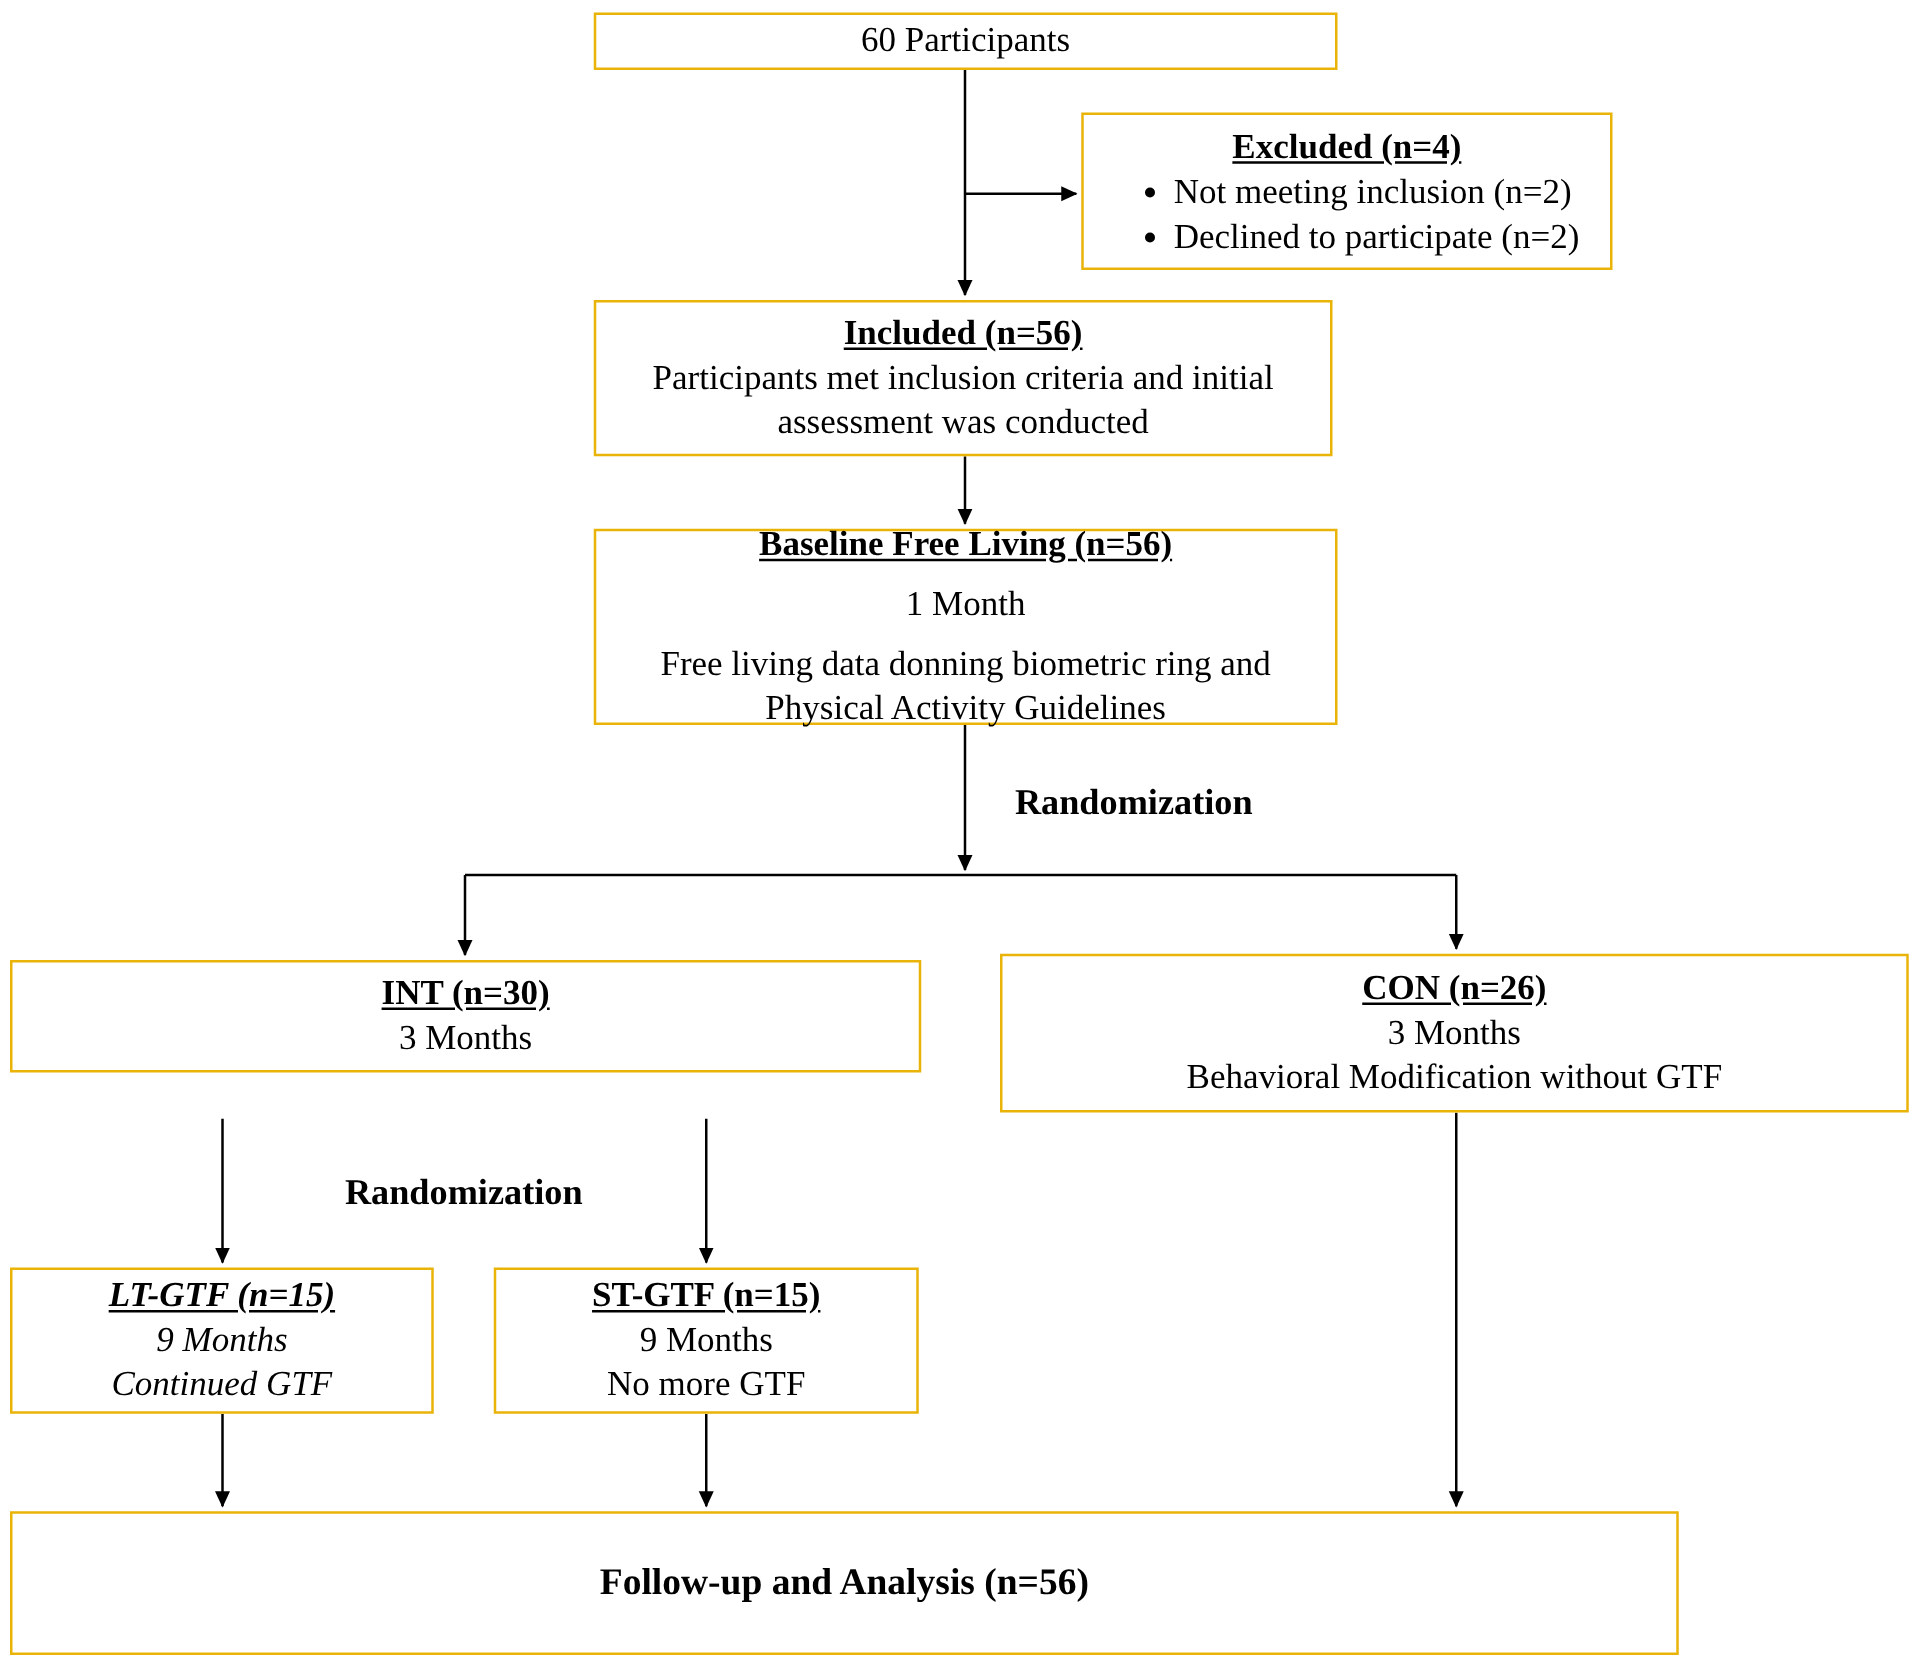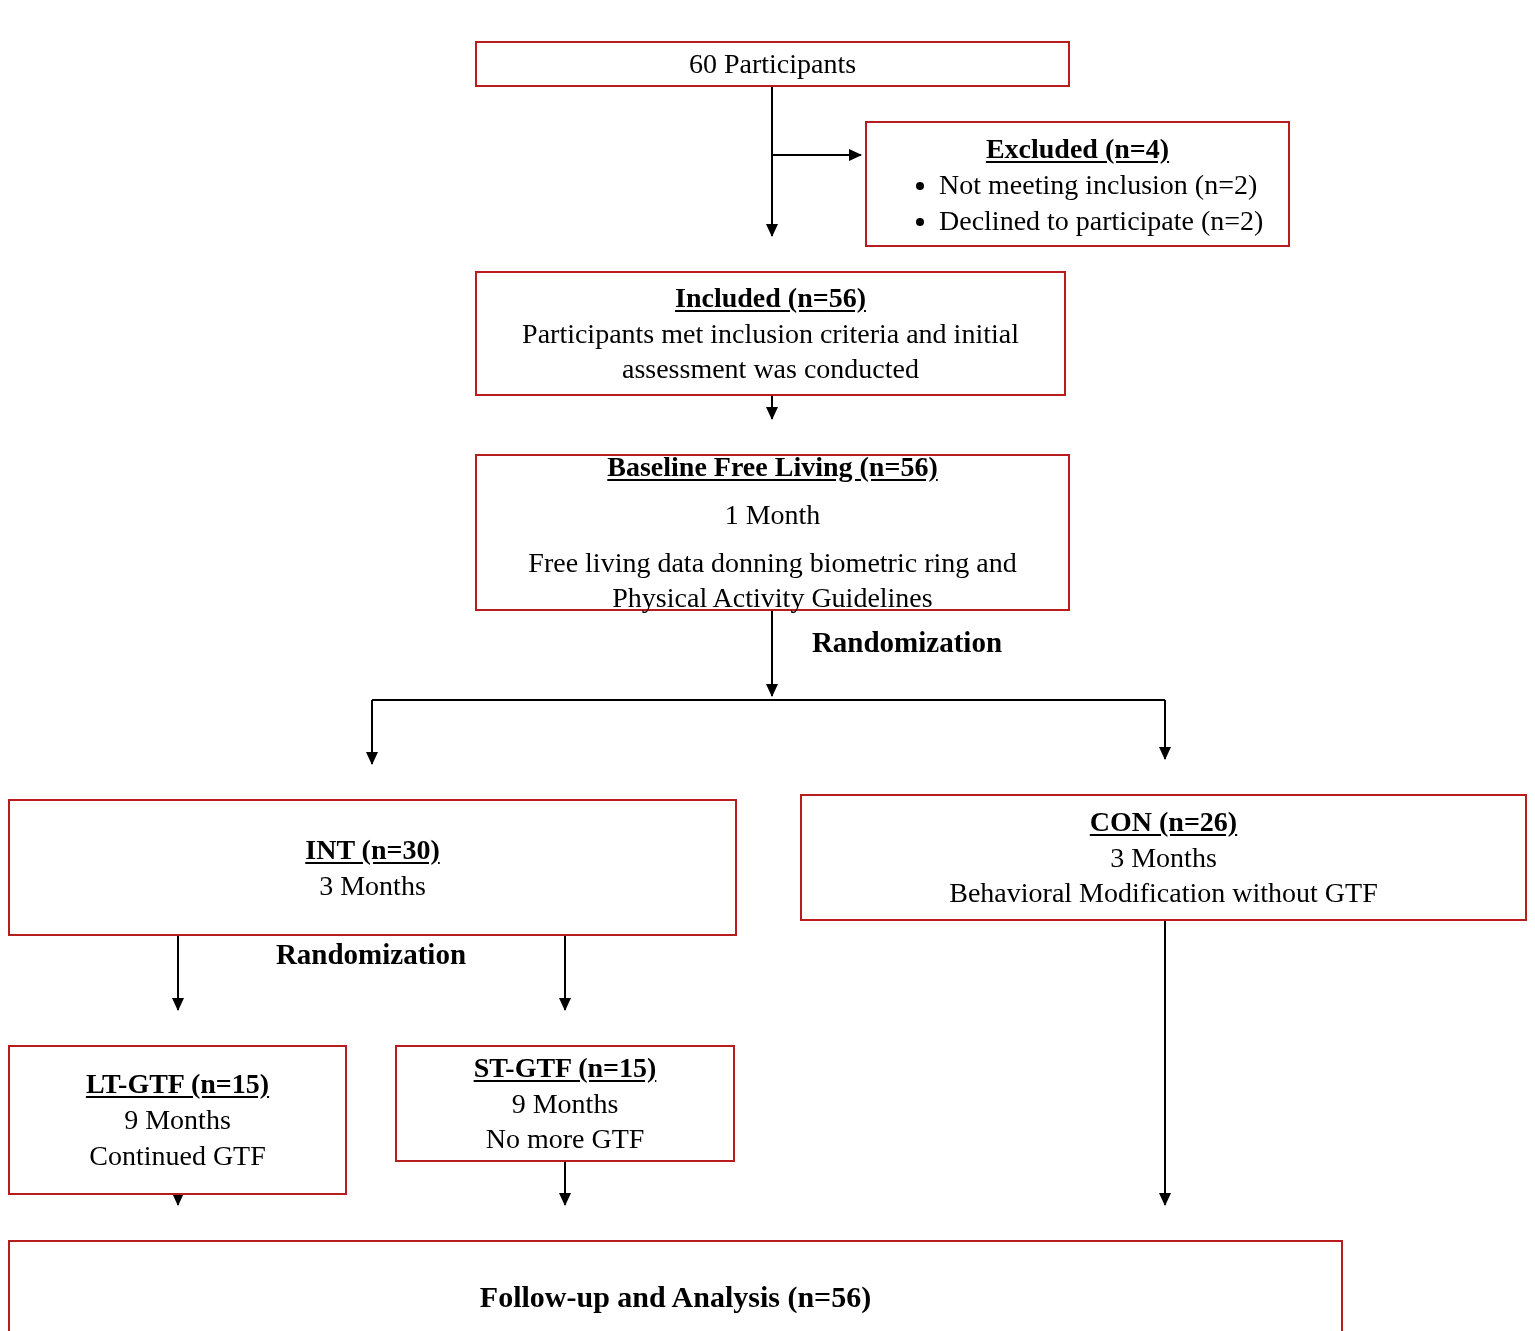--- a/index.html
+++ b/index.html
@@ -16,31 +16,30 @@
     overflow: hidden;
   }
   .arrows {
     position: absolute;
     left: 0; top: 0;
     width: 1535px; height: 1331px;
   }
   .arrows line { stroke: #000; stroke-width: 2; }
   .box {
     position: absolute;
-    border: 2px solid #b91c1c;
+    border: 2px solid #eab308;
     background: #fff;
     display: flex;
     flex-direction: column;
     justify-content: center;
     align-items: center;
     text-align: center;
     font-size: 28px;
     line-height: 1.28;
     padding: 2px 14px;
-    margin-top: 31px;
   }
   .box-title {
     font-weight: bold;
     text-decoration: underline;
     text-underline-offset: 3px;
     text-align: center;
   }
   .flow-label {
     position: absolute;
     font-weight: bold;
@@ -53,23 +52,23 @@
     text-align: left;
     align-self: flex-start;
     margin-left: 32px;
     padding-left: 26px;
   }
   
   #box-participants { left: 475px; top: 10px;   width: 595px;  height: 46px; }
   #box-excluded     { left: 865px; top: 90px;   width: 425px;  height: 126px; justify-content: flex-start; padding-top: 8px; }
   #box-included     { left: 475px; top: 240px;  width: 591px;  height: 125px; }
   #box-baseline     { left: 475px; top: 423px;  width: 595px;  height: 157px; gap: 12px; }
-  #box-int          { left: 8px;   top: 768px;  width: 729px;  height: 137px; }
+  #box-int          { left: 8px;   top: 768px;  width: 729px;  height: 90px; }
   #box-con          { left: 800px; top: 763px;  width: 727px;  height: 127px; }
-  #box-ltgtf        { left: 8px;   top: 1014px; width: 339px;  height: 150px; }
+  #box-ltgtf        { left: 8px;   top: 1014px; width: 339px;  height: 117px; font-style: italic; }
   #box-stgtf        { left: 395px; top: 1014px; width: 340px;  height: 117px; }
   #box-followup     { left: 8px;   top: 1209px; width: 1335px; height: 115px; }
   #box-followup .box-title { text-decoration: none; font-size: 30px; }
   #label-rand1 { left: 772px; top: 626px; width: 270px; }
   #label-rand2 { left: 256px; top: 938px; width: 230px; }
 </style>
 </head>
 <body>
 
 <div class="canvas">

